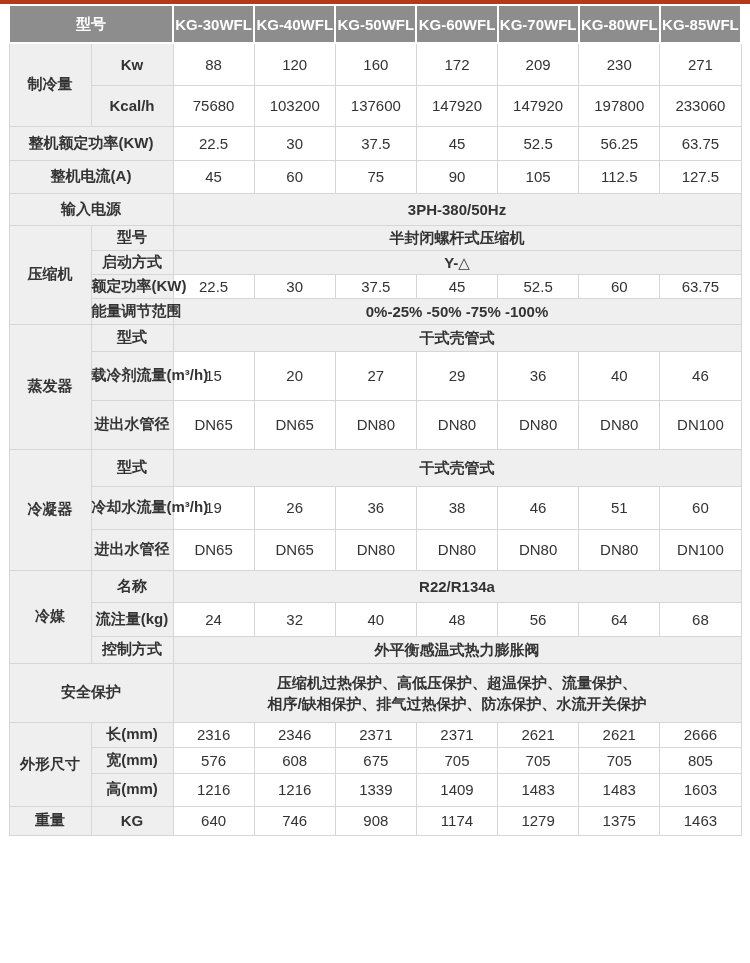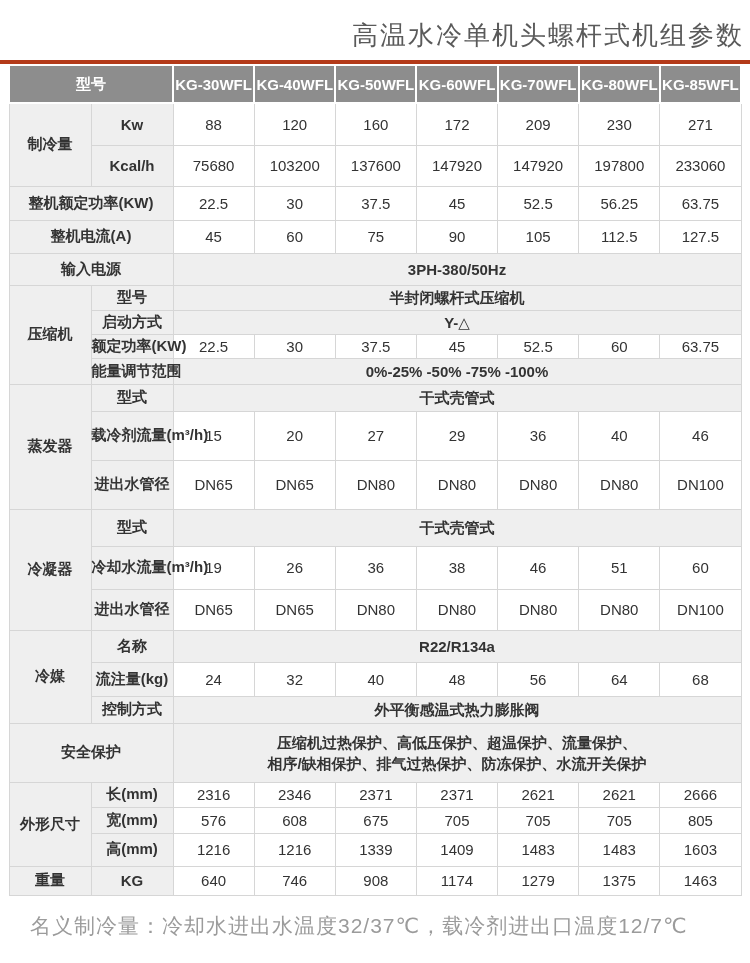--- a/index.html
+++ b/index.html
@@ -35,21 +35,20 @@
   td.cell-merged{background:var(--label-bg);font-weight:700;white-space:pre-line;line-height:21px;}
   td.cell-value{background:var(--value-bg);font-weight:400;}
   .footnote{
     font-size:21px;color:var(--footnote-text);padding:16px 0 0 30px;letter-spacing:1px;
   }
 </style>
 </head>
 <body>
 
 <div>
-  <div class="page-title">高温水冷单机头螺杆式机组参数</div>
   <div class="accent-rule"></div>
   <table class="spec">
     <colgroup>
       <col class="c-lab">
         <col class="c-lab">
       <col>
         <col>
         <col>
         <col>
         <col>
@@ -248,14 +247,13 @@
           <td class="cell-value">640</td>
           <td class="cell-value">746</td>
           <td class="cell-value">908</td>
           <td class="cell-value">1174</td>
           <td class="cell-value">1279</td>
           <td class="cell-value">1375</td>
           <td class="cell-value">1463</td>
         </tr>
       </tbody>
     </table>
-  <div class="footnote">名义制冷量：冷却水进出水温度32/37℃，载冷剂进出口温度12/7℃</div>
 </div>
 
 </body></html>

